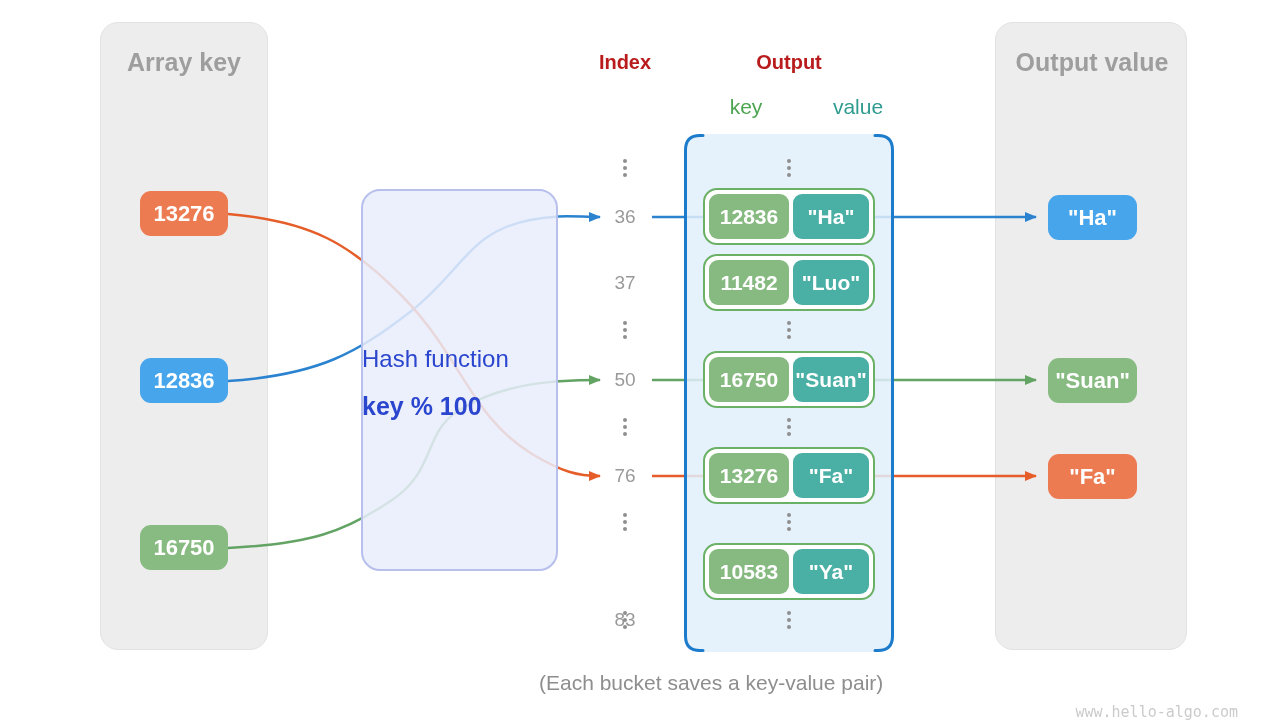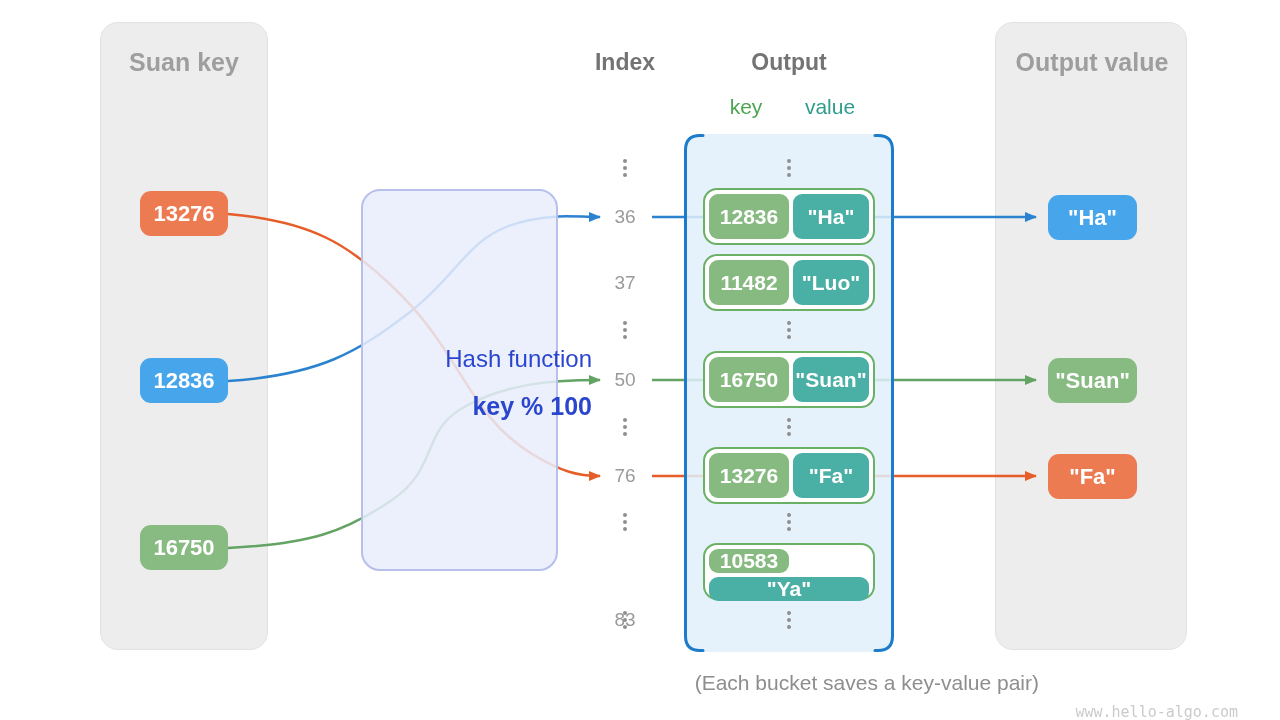--- a/index.html
+++ b/index.html
@@ -10,21 +10,21 @@
   .panel {
     position: absolute; background: #EDEDED; border: 1px solid #E2E2E2;
     border-radius: 18px; box-sizing: border-box;
   }
   .panel-title {
     position: absolute; transform: translate(-50%, -50%);
     font-size: 25px; font-weight: bold; color: #9E9E9E; white-space: nowrap;
   }
   .col-header {
     position: absolute; transform: translate(-50%, -50%);
-    font-size: 23px; font-weight: bold; color: #737373; white-space: nowrap;
+    font-size: 20px; font-weight: bold; color: #b91c1c; white-space: nowrap;
   }
   .kv-label {
     position: absolute; transform: translate(-50%, -50%);
     font-size: 21px; white-space: nowrap;
   }
   .kv-label.key   { color: #4DA552; }
   .kv-label.value { color: #2F9C90; }
   .chip {
     position: absolute; display: flex; align-items: center; justify-content: center;
     width: 88px; height: 45px; border-radius: 11px;
@@ -47,27 +47,27 @@
     background: #ffffff; border: 2px solid #6AB166; border-radius: 14px;
     box-sizing: border-box; display: flex; gap: 4px; padding: 4px;
   }
   .pair-key, .pair-value {
     display: flex; align-items: center; justify-content: center;
     color: #ffffff; font-size: 21px; font-weight: bold; border-radius: 9px;
   }
   .pair-key   { width: 80px; background: #87BA81; }
   .pair-value { flex: 1; background: #4AAFA5; }
   .hash-text {
-    position: absolute; left: 362px; width: 230px; text-align: right;
+    position: absolute; left: 362px; width: 230px; text-align: left;
     color: #2B46CE; white-space: nowrap;
   }
   .hash-title   { top: 345px; font-size: 24px; }
   .hash-formula { top: 392px; font-size: 25px; font-weight: bold; }
   .caption {
-    position: absolute; left: 539px; top: 671px; width: 500px; text-align: right;
+    position: absolute; left: 539px; top: 671px; width: 500px; text-align: left;
     font-size: 21px; color: #8E8E8E; white-space: nowrap;
   }
   .watermark {
     position: absolute; right: 42px; top: 679px;
     font-family: "DejaVu Sans Mono", monospace; font-size: 15px; color: #CBCBCB;
     white-space: nowrap;
     margin-top: 24px;
   }
   svg.layer { position: absolute; left: 0; top: 0; pointer-events: none; }
 </style>
@@ -99,26 +99,26 @@
     <path d="M 652 476 H 1036" fill="none" stroke="#E55D28" stroke-width="2.5" marker-end="url(#arr-orange)"></path>
   </svg>
 
   <svg class="layer" width="1280" height="720" viewBox="0 0 1280 720">
     <rect x="362" y="190" width="195" height="380" rx="18" fill="rgba(233,237,252,0.85)" stroke="#B7BFEC" stroke-width="2"></rect>
     <rect x="684" y="134" width="210" height="518" rx="16" fill="rgba(225,239,250,0.85)"></rect>
     <path d="M 703 135.5 L 700 135.5 Q 685.5 135.5 685.5 150 L 685.5 636 Q 685.5 650.5 700 650.5 L 703 650.5" fill="none" stroke="#1C7CCB" stroke-width="3" stroke-linecap="round"></path>
     <path d="M 875 135.5 L 878 135.5 Q 892.5 135.5 892.5 150 L 892.5 636 Q 892.5 650.5 878 650.5 L 875 650.5" fill="none" stroke="#1C7CCB" stroke-width="3" stroke-linecap="round"></path>
   </svg>
 
-  <div class="panel-title" style="left:184px; top:62px;">Suan key</div>
+  <div class="panel-title" style="left:184px; top:62px;">Array key</div>
   <div class="col-header" style="left:625px; top:62px;">Index</div>
   <div class="col-header" style="left:789px; top:62px;">Output</div>
   <div class="panel-title" style="left:1092px; top:62px;">Output value</div>
   <div class="kv-label key" style="left:746px; top:107px;">key</div>
-  <div class="kv-label value" style="left:830px; top:107px;text-align:right;">value</div>
+  <div class="kv-label value" style="left:858px; top:107px;text-align:right;">value</div>
 
   <div class="chip c-orange" style="left:140px; top:191px;">13276</div>
   <div class="chip c-blue" style="left:140px; top:358px;">12836</div>
   <div class="chip c-green" style="left:140px; top:525px;">16750</div>
 
   <div class="hash-text hash-title">Hash function</div>
   <div class="hash-text hash-formula">key % 100</div>
 
   <div class="vdots" style="left:625px; top:168px;"></div>
   <div class="idx" style="left:625px; top:217px;">36</div>
@@ -146,21 +146,21 @@
     <div class="pair-value">"Luo"</div>
   </div>
   <div class="pair" style="top:351px;">
     <div class="pair-key">16750</div>
     <div class="pair-value">"Suan"</div>
   </div>
   <div class="pair" style="top:447px;">
     <div class="pair-key">13276</div>
     <div class="pair-value">"Fa"</div>
   </div>
-  <div class="pair" style="top:543px;flex-direction:column;">
+  <div class="pair" style="top:543px;">
     <div class="pair-key">10583</div>
     <div class="pair-value">"Ya"</div>
   </div>
 
   <div class="chip c-blue" style="left:1048px; top:195px; width:89px;">"Ha"</div>
   <div class="chip c-green" style="left:1048px; top:358px; width:89px;">"Suan"</div>
   <div class="chip c-orange" style="left:1048px; top:454px; width:89px;">"Fa"</div>
 
   <div class="caption">(Each bucket saves a key-value pair)</div>
   <div class="watermark">www.hello-algo.com</div>

